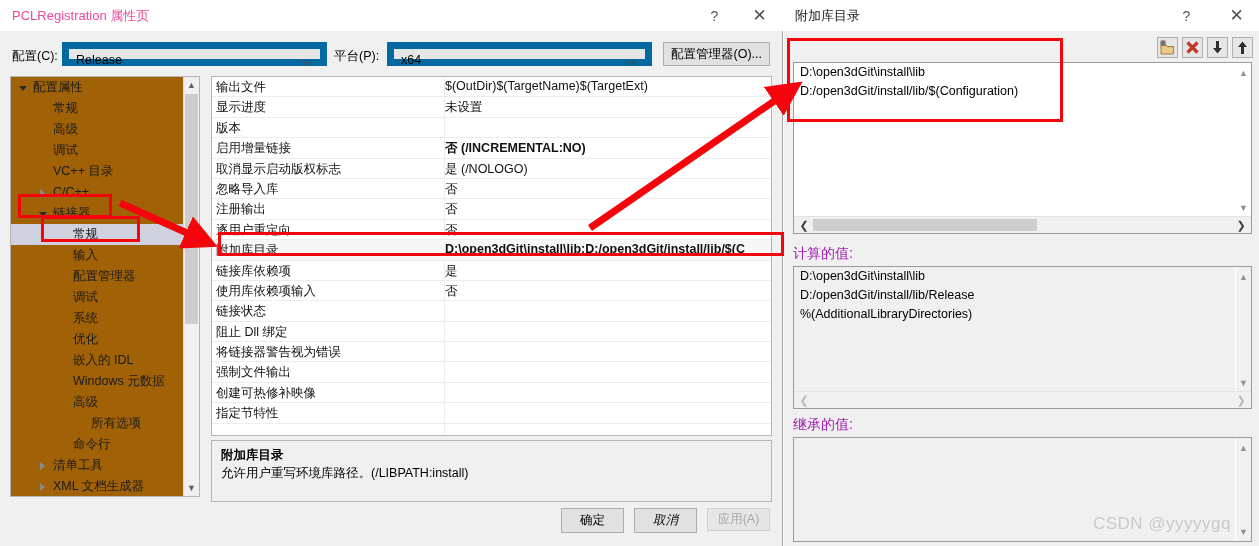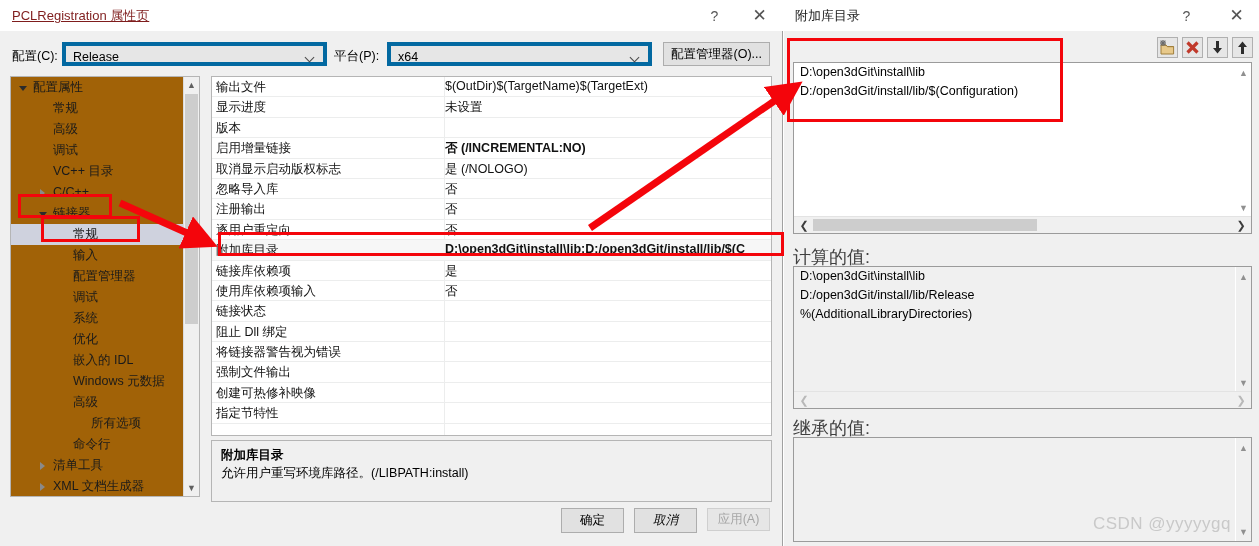--- a/index.html
+++ b/index.html
@@ -21,35 +21,35 @@
     border-right:1px solid #a0a0a0;
     box-sizing:border-box;
   }
   #propdlg .titlebar{
     position:absolute;left:0;top:0;width:783px;height:31px;
     background:#ffffff;
     box-sizing:border-box;
   }
   #propdlg .title-text{
     position:absolute;left:12px;top:7px;
-    font-size:13px;color:#7f1d1d;text-decoration:underline;
+    font-size:13px;color:#ec4899;
   }
   .tb-btn{
     position:absolute;top:0;width:45px;height:31px;
     display:flex;align-items:center;justify-content:center;
     color:#555;font-size:15px;cursor:default;
   }
   #propdlg .tb-help{left:692px;font-size:14px;}
   #propdlg .tb-close{left:737px;font-size:17px;font-weight:300;}
 
   
   .cfg-label{font-size:12.5px;color:#000;}
   .combo{
     position:absolute;height:24px;
-    background:#e6e6e6;border:4px solid #0369a1;
+    background:#e6e6e6;border:7px solid #0369a1;
     box-sizing:border-box;
   }
   .combo .txt{position:absolute;left:7px;top:4px;font-size:12.5px;color:#000;}
   .combo .arw{
     position:absolute;right:8px;top:8px;
     width:9px;height:9px;
   }
   .combo .arw:before{
     content:"";position:absolute;left:0;top:0;
     width:6px;height:6px;
@@ -200,21 +200,21 @@
     position:absolute;top:0;width:16px;height:16px;
     display:flex;align-items:center;justify-content:center;
     font-size:11px;color:#3c3c3c;
   }
   .hsb .a.lt{left:2px;} .hsb .a.rt{right:2px;}
   .hsb .thumb{
     position:absolute;left:19px;top:2px;height:12px;width:224px;
     background:#cdcdcd;
   }
 
-  .sectlabel{font-size:18px;color:#404040;}
+  .sectlabel{font-size:14px;color:#a21caf;}
 
   
   #evalbox{
     left:9px;top:266px;width:459px;height:143px;
     background:#f0f0f0;border:1px solid #9b9b9b;
     box-sizing:border-box;
   }
   #evalbox .hsb .a{color:#b8b8b8;}
 
   #inhbox{

